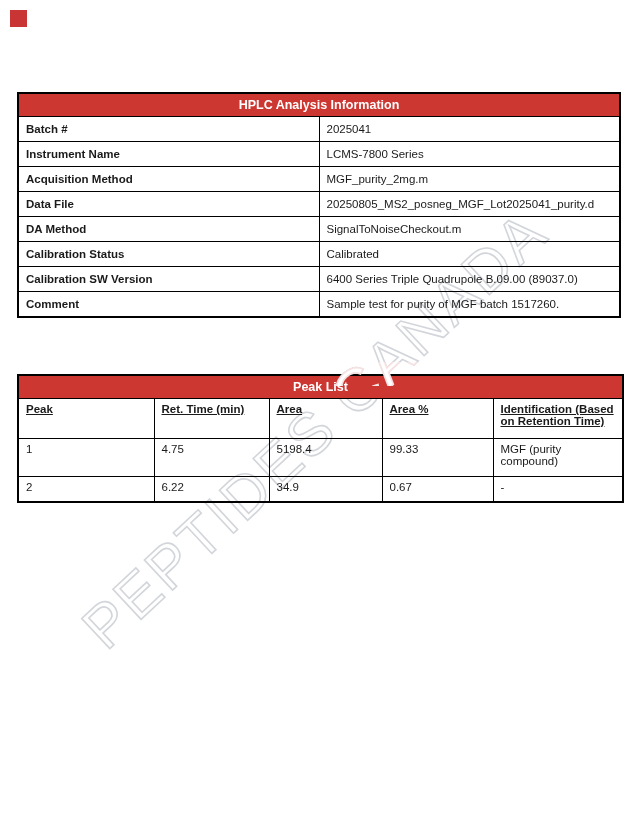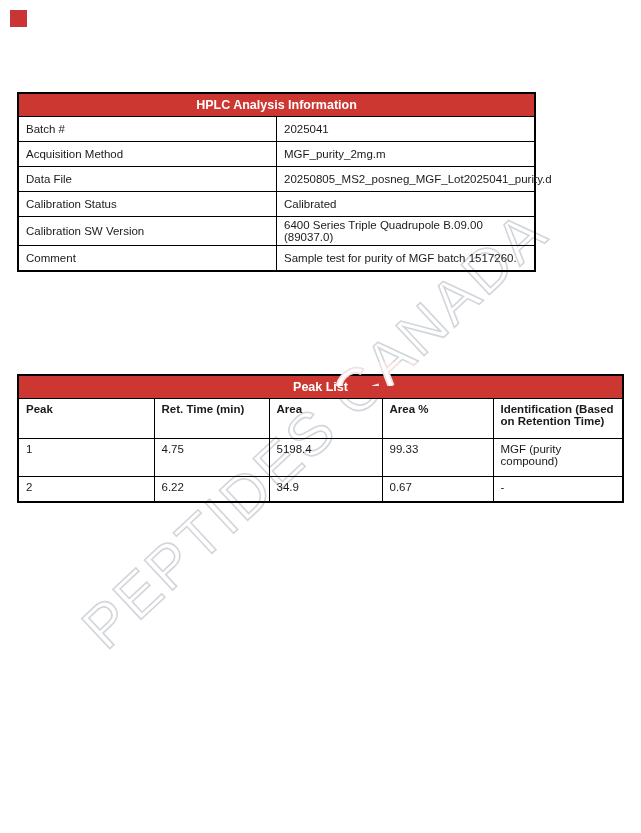--- a/index.html
+++ b/index.html
@@ -58,21 +58,21 @@
     color: #ffffff;
     -webkit-text-stroke: 1.6px #f6e2e2;
   }
 
   
   table {
     border-collapse: collapse;
     table-layout: fixed;
     position: absolute;
     left: 17px;
-    width: 519px;
+    width: 604px;
     z-index: 1;
     background: transparent;
   }
   table, th, td { border: 1px solid #000000; }
   table { border-width: 2px; }
 
   .info-table { top: 92px; }
   .peak-table { top: 348px; margin-top: 26px; }
 
   th.band {
@@ -85,33 +85,34 @@
     padding: 0;
   }
 
   .info-table td {
     height: 20px;
     padding: 2px 7px;
     font-size: 11.5px;
     vertical-align: middle;
     background: transparent;
   }
-  .info-table td.lbl { font-weight: normal; width: 296px; }
+  .info-table td.lbl { font-weight: bold; width: 296px; }
   .info-table td.val { }
 
   .peak-table td, .peak-table th.colhead {
     padding: 4px 7px;
     font-size: 11.5px;
     vertical-align: top;
     text-align: left;
     background: transparent;
   }
   .peak-table th.colhead {
     font-weight: bold;
     height: 31px;
+    text-decoration: underline;
   }
   .peak-table tr.r1 td { height: 29px; }
   .peak-table tr.r2 td { height: 16px; }
 </style>
 </head>
 <body>
 
 <div class="wm-layer">PEPTIDES CANADA</div>
 
 <div class="corner-mark"></div>
@@ -119,26 +120,34 @@
 <table class="info-table">
   <tbody>
       <tr>
     <th class="band" colspan="2">HPLC Analysis Information</th>
   </tr>
   <tr>
     <td class="lbl">Batch #</td>
     <td class="val">2025041</td>
   </tr>
   <tr>
+    <td class="lbl">Instrument Name</td>
+    <td class="val">LCMS-7800 Series</td>
+  </tr>
+  <tr>
     <td class="lbl">Acquisition Method</td>
     <td class="val">MGF_purity_2mg.m</td>
   </tr>
   <tr>
     <td class="lbl">Data File</td>
     <td class="val">20250805_MS2_posneg_MGF_Lot2025041_purity.d</td>
+  </tr>
+  <tr>
+    <td class="lbl">DA Method</td>
+    <td class="val">SignalToNoiseCheckout.m</td>
   </tr>
   <tr>
     <td class="lbl">Calibration Status</td>
     <td class="val">Calibrated</td>
   </tr>
   <tr>
     <td class="lbl">Calibration SW Version</td>
     <td class="val">6400 Series Triple Quadrupole B.09.00 (89037.0)</td>
   </tr>
   <tr>

